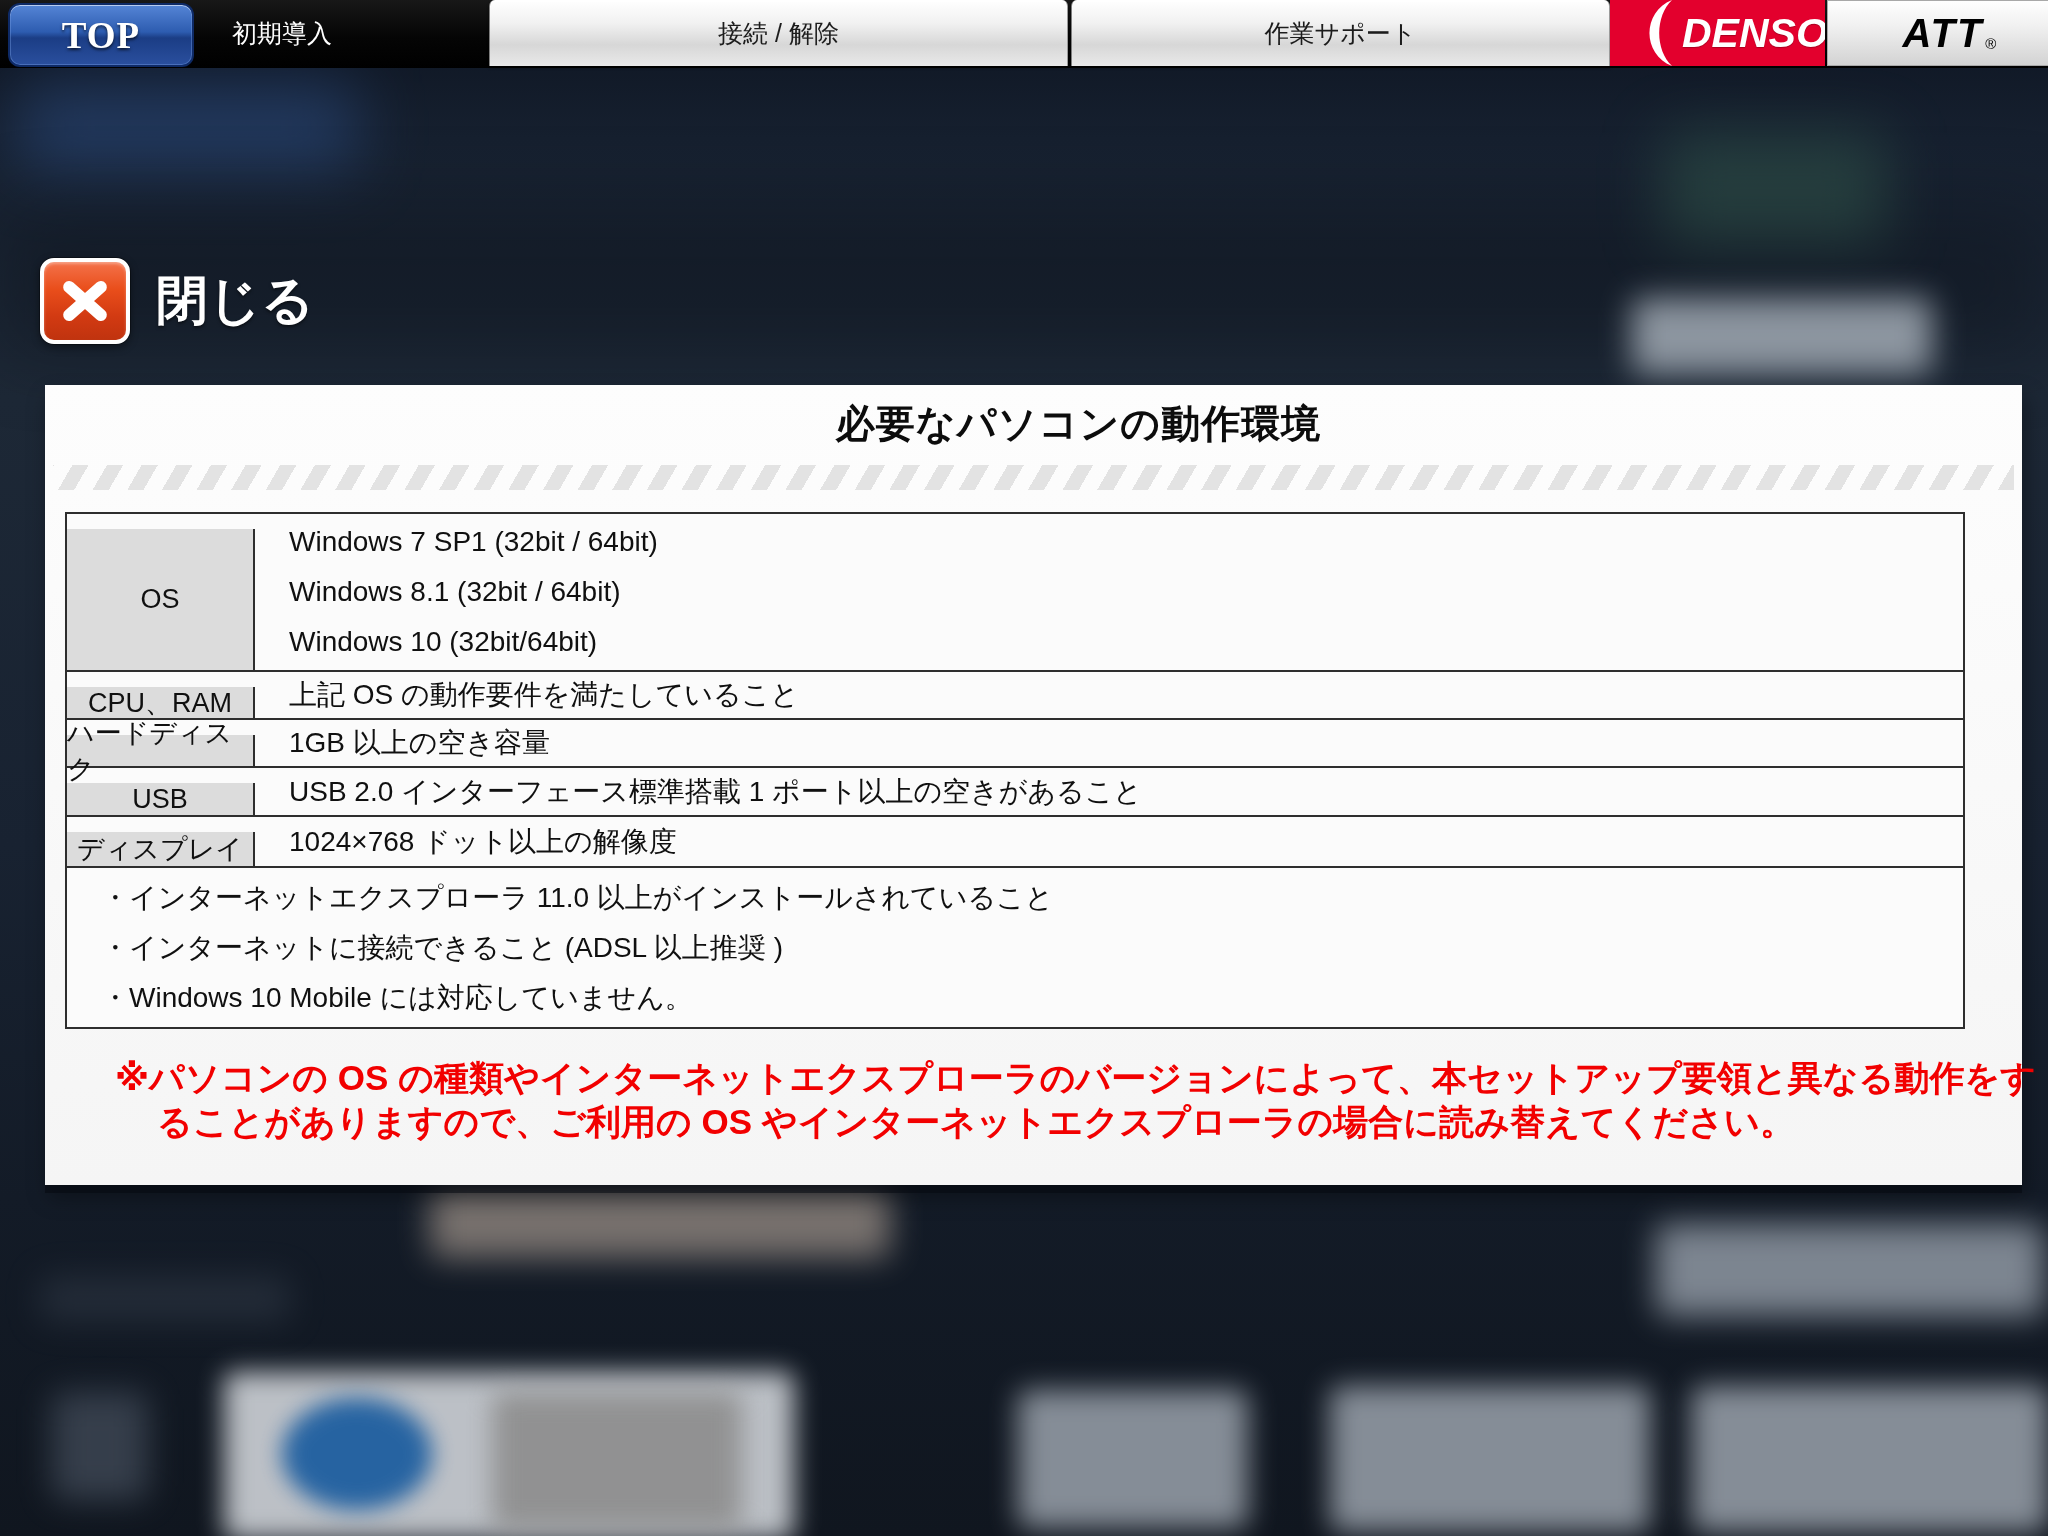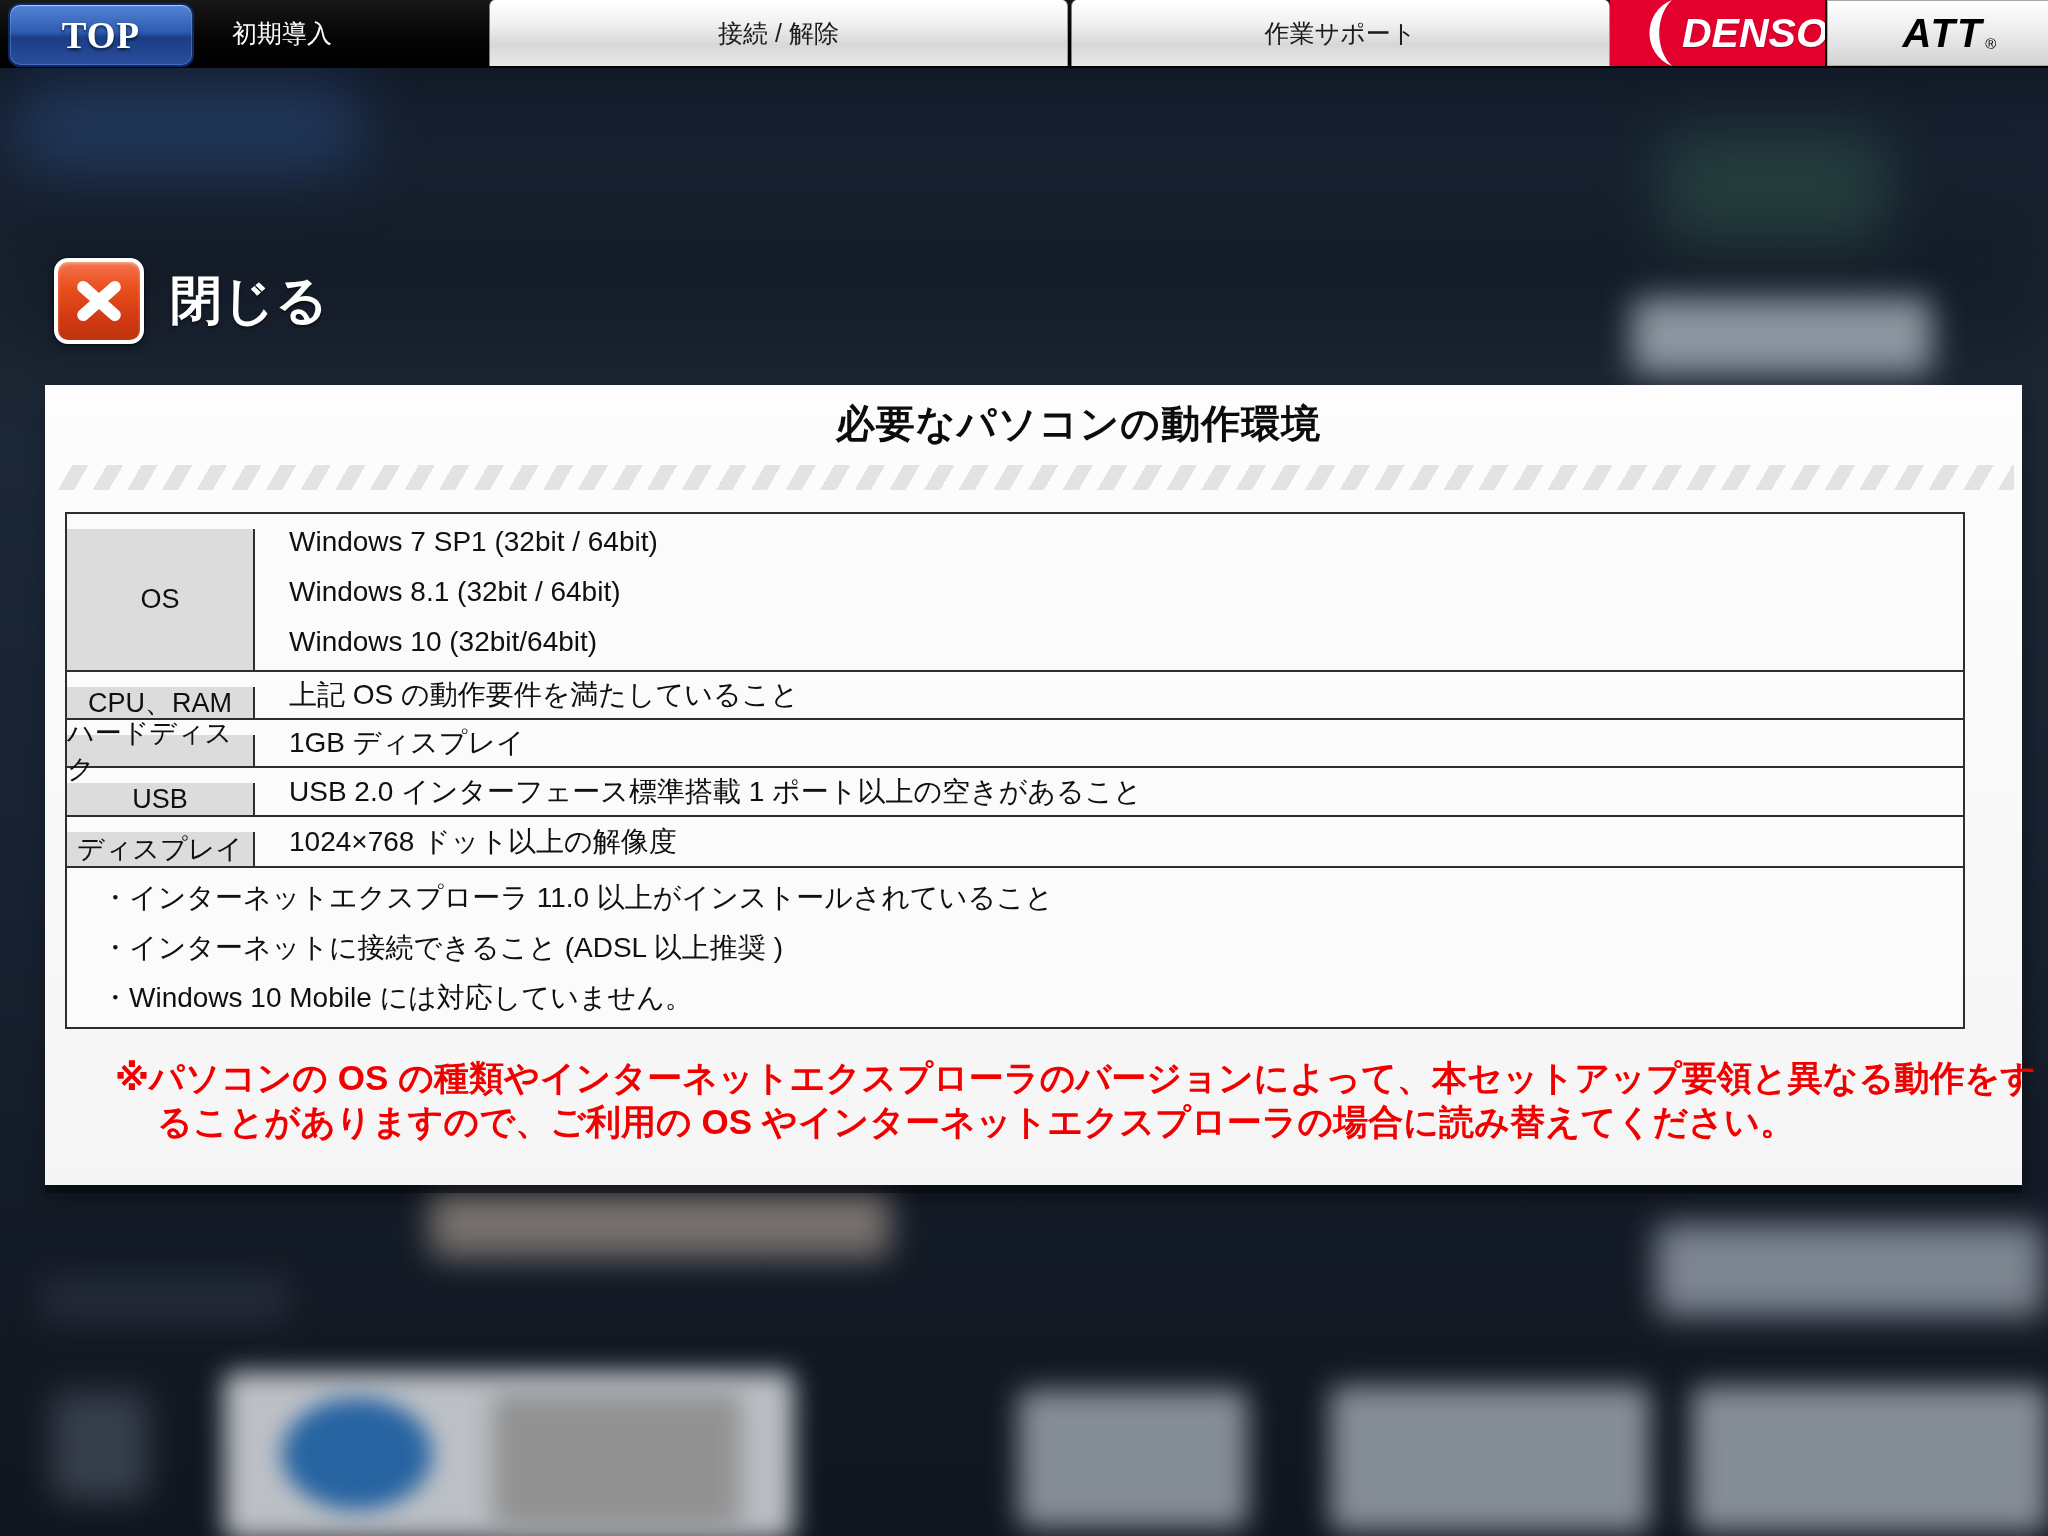--- a/index.html
+++ b/index.html
@@ -47,21 +47,21 @@
     overflow:hidden;display:flex;align-items:center;}
   .denso svg{position:absolute;left:20px;top:0;height:66px;width:56px;}
   .denso span{margin-left:72px;color:#fff;font-style:italic;font-weight:800;font-size:41px;
     letter-spacing:0px;text-shadow:0 1px 1px rgba(0,0,0,.25);}
   .att{position:absolute;left:1827px;top:0;width:221px;height:66px;
     background:linear-gradient(180deg,#ffffff 0%,#f0f0f0 40%,#d2d2d2 100%);
     display:flex;align-items:center;justify-content:center;box-shadow:inset 0 0 0 1px #a8a8a8;padding-left:12px;}
   .att .t{color:#000;font-weight:800;font-style:italic;font-size:40px;letter-spacing:2px;}
   .att .reg{color:#000;font-size:15px;margin-top:20px;margin-left:2px;}
   
-  .close-wrap{position:absolute;left:54px;top:258px;display:flex;align-items:center;cursor:pointer;text-align:right;}
+  .close-wrap{position:absolute;left:40px;top:258px;display:flex;align-items:center;cursor:pointer;text-align:right;}
   .close-btn{width:90px;height:86px;border-radius:14px;border:4px solid #fff;box-sizing:border-box;
     background:linear-gradient(180deg,#f4724a 0%,#e94e1b 35%,#d23a12 70%,#c0330f 100%);
     box-shadow:0 0 0 1px rgba(0,0,0,.35),0 3px 8px rgba(0,0,0,.45),inset 0 2px 3px rgba(255,255,255,.35);
     display:flex;align-items:center;justify-content:center;}
   .close-label{margin-left:26px;font-size:52px;font-weight:700;color:#fff;
     text-shadow:0 2px 3px rgba(0,0,0,.5);}
   
   .modal{position:absolute;left:45px;top:385px;width:1977px;height:800px;
     background:linear-gradient(180deg,#fdfdfd 0%,#f5f5f5 100%);
     box-shadow:0 8px 0 rgba(6,10,16,.55),4px 12px 20px rgba(0,0,0,.35);}
@@ -151,21 +151,21 @@
       </div>
       <div class="trow" style="height:48px">
         <div class="tlabel">CPU、RAM</div>
         <div class="tcontent">
           <div class="tline">上記 OS の動作要件を満たしていること</div>
         </div>
       </div>
       <div class="trow" style="height:48px">
         <div class="tlabel">ハードディスク</div>
         <div class="tcontent">
-          <div class="tline">1GB ディスプレイ</div>
+          <div class="tline">1GB 以上の空き容量</div>
         </div>
       </div>
       <div class="trow" style="height:49px">
         <div class="tlabel">USB</div>
         <div class="tcontent">
           <div class="tline">USB 2.0 インターフェース標準搭載 1 ポート以上の空きがあること</div>
         </div>
       </div>
       <div class="trow" style="height:51px">
         <div class="tlabel">ディスプレイ</div>

